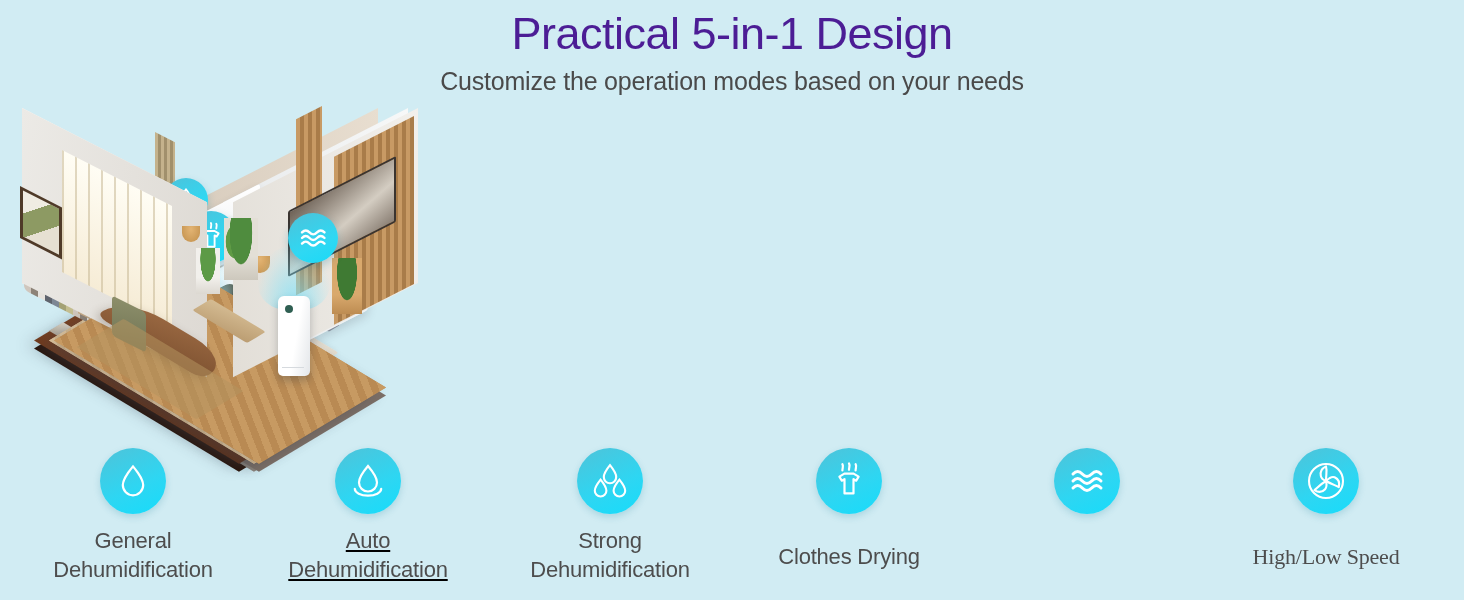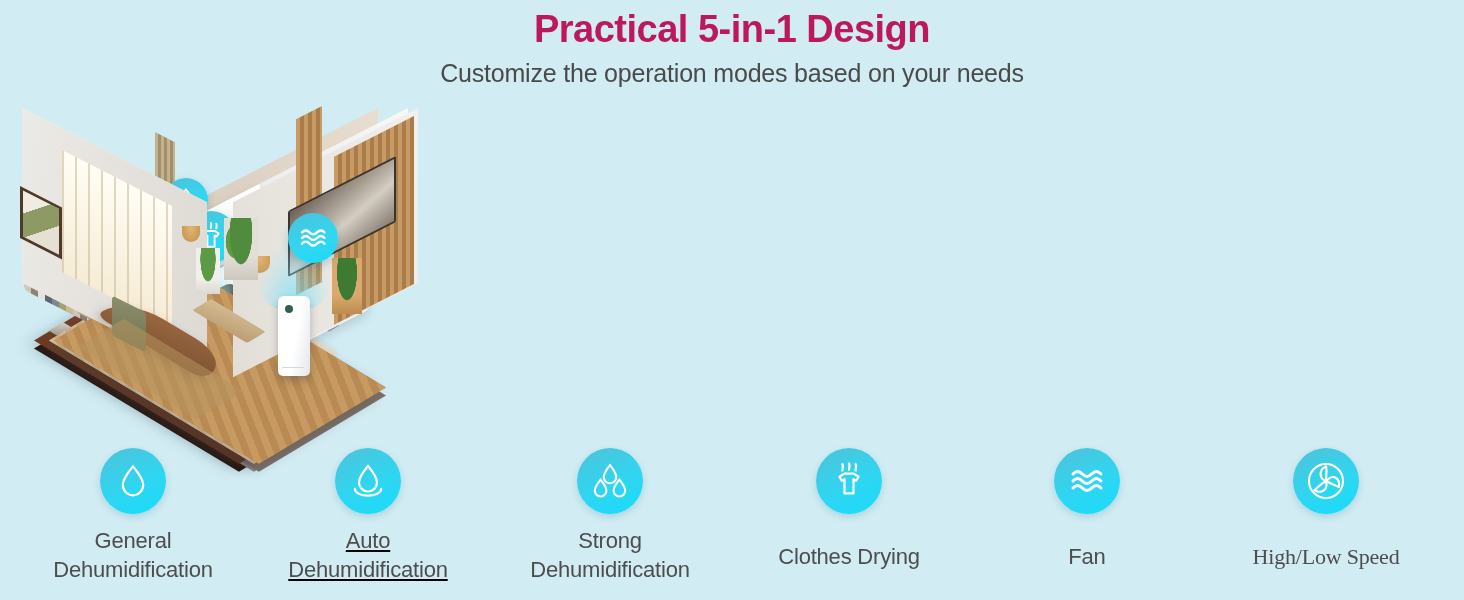--- a/index.html
+++ b/index.html
@@ -6,22 +6,22 @@
   html,body { width:1464px; height:600px; overflow:hidden; }
   body {
     background:#d1ecf3;
     font-family:"Liberation Sans", sans-serif;
     position:relative;
   }
 
   
   .header { width:100%; text-align:center; padding-top:8px; }
   .title {
-    font-size:38px; font-weight:bold; letter-spacing:-0.5px;
-    color:#be185d; line-height:1.15;
+    font-size:45px; font-weight:normal; letter-spacing:-0.5px;
+    color:#4c1d95; line-height:1.15;
   }
   .subtitle {
     font-size:25px; color:#4a4a4a; line-height:1.3; margin-top:5px;
     letter-spacing:-0.2px;
   }
 
   
   .scenes { position:absolute; top:98px; left:0; width:1464px; height:350px; }
   .scene { position:absolute; top:0; height:350px; }
   .scene-1 { left:68px;  width:400px; }
@@ -404,21 +404,20 @@
   </div>
 
   <div class="item i-5">
     <div class="circle">
       <svg width="38" height="32" viewBox="0 0 38 32" fill="none" stroke="#fff" stroke-width="3" stroke-linecap="round">
         <path d="M5 9c3.1-3.2 6.2-3.2 9.3 0s6.2 3.2 9.4 0 6.2-3.2 9.3 0"></path>
         <path d="M5 16c3.1-3.2 6.2-3.2 9.3 0s6.2 3.2 9.4 0 6.2-3.2 9.3 0"></path>
         <path d="M5 23c3.1-3.2 6.2-3.2 9.3 0s6.2 3.2 9.4 0 6.2-3.2 9.3 0"></path>
       </svg>
     </div>
-    <div class="label">Fan</div>
   </div>
 
   <div class="item i-6">
     <div class="circle">
       <svg width="42" height="42" viewBox="0 0 42 42" fill="none" stroke="#fff" stroke-width="2.1" stroke-linejoin="round">
         <circle cx="21" cy="21" r="17"></circle>
         <path d="M21 21c0-6.4 1.3-10.2 0-14.6-4 2-6 5.6-5.2 9.5.4 2.2 2.4 4 5.2 5.1Z"></path>
         <path d="M21 21c-5.5 3.2-8.2 6.1-11.6 9.2 3.8 2.4 8 2 10.7-1 1.5-1.7 1.8-4.4.9-8.2Z"></path>
         <path d="M21 21c5.5 3.2 9.2 4.1 12.8 6.1 1-4.4-.7-8.2-4.2-9.8-2-.9-4.7-.1-8.6 3.7Z"></path>
       </svg>

